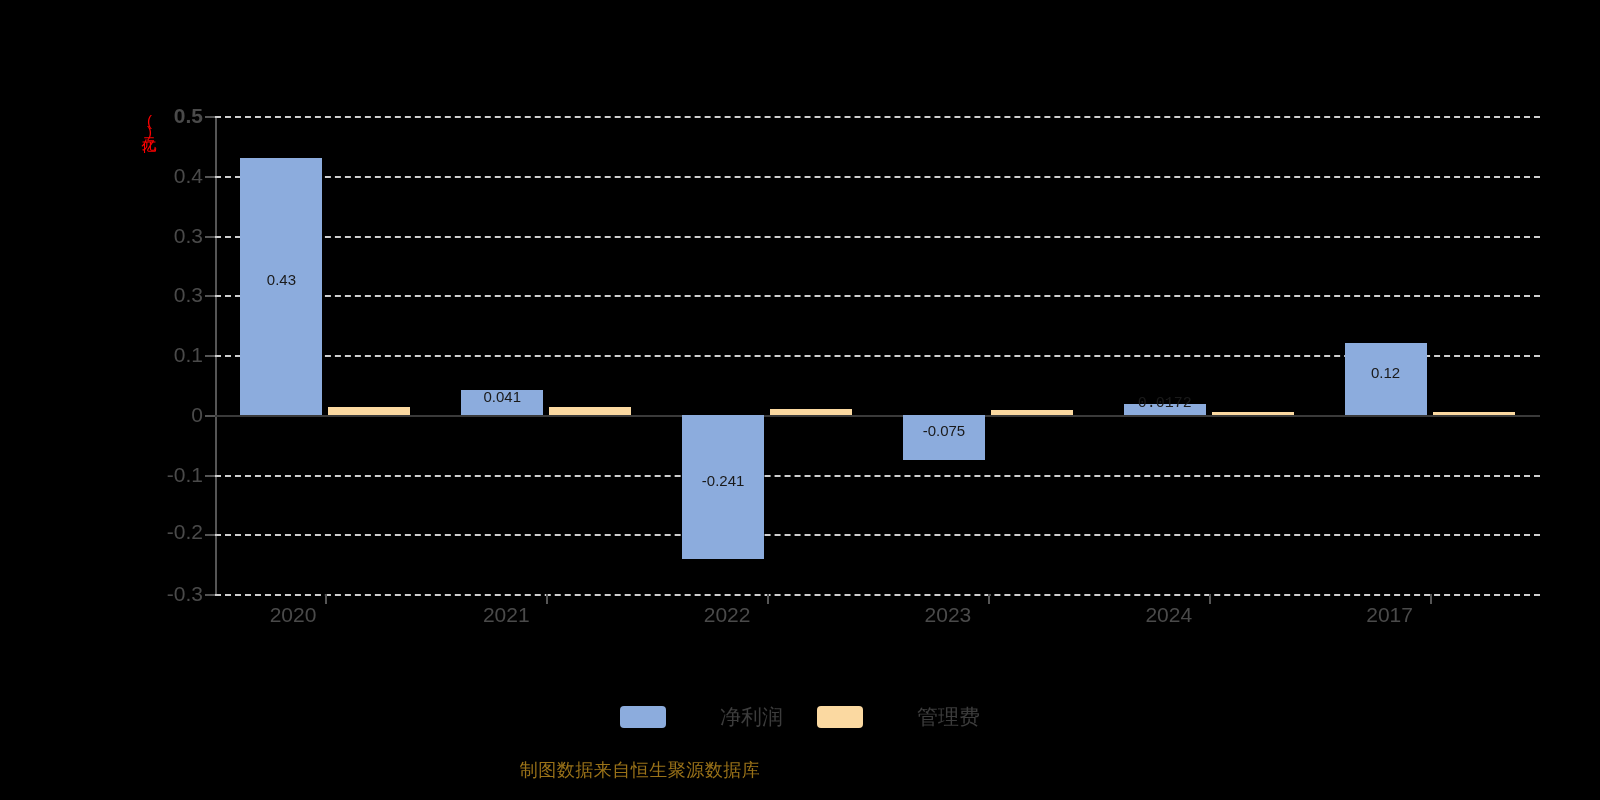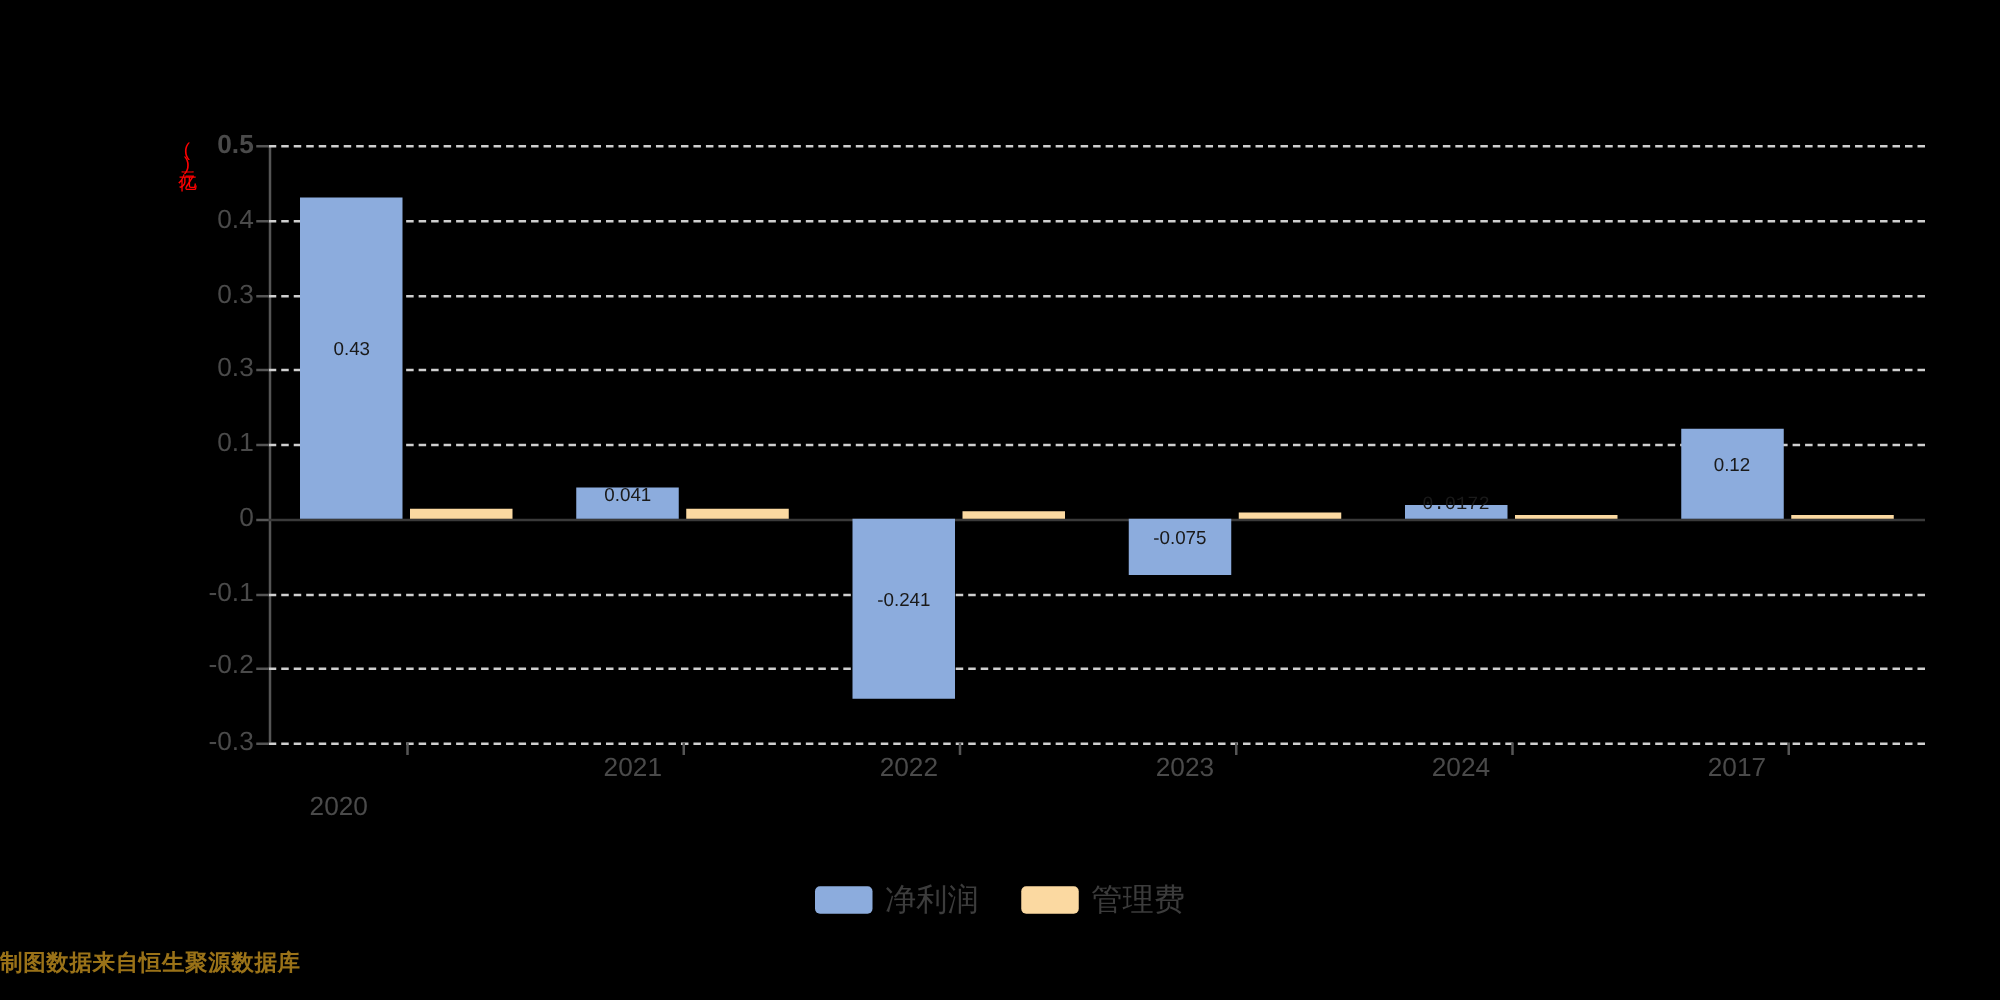--- a/index.html
+++ b/index.html
@@ -134,32 +134,33 @@
     display: flex;
     align-items: center;
     gap: 10px;
   }
   .legend-swatch {
     width: 46px;
     height: 22px;
     border-radius: 4px;
   }
   .legend-label {
-    font-size: 25px;
+    font-size: 21px;
     color: #3c3c3c;
+    margin-left: 44px;
   }
   
   #footer-note {
     position: absolute;
     left: 0;
     top: 758px;
     width: 1280px;
-    text-align: left;
+    text-align: center;
     font-size: 18px;
-    font-weight: bold;
+    font-weight: normal;
     color: #9a7218;
     letter-spacing: 0.5px;
   }
 </style>
 </head>
 <body>
 
 <div id="chart-root">
 
 
@@ -216,21 +217,21 @@
       <div class="y-label" style="top: 414.75px; left: 133px;">0</div>
       <div class="y-tick-mark" style="top: 474.5px;"></div>
       <div class="y-label" style="top: 474.5px; left: 133px;">-0.1</div>
       <div class="y-tick-mark" style="top: 534.25px;"></div>
       <div class="y-label" style="top: 532px; left: 133px;">-0.2</div>
       <div class="y-tick-mark" style="top: 594px;"></div>
       <div class="y-label" style="top: 594px; left: 133px;">-0.3</div>
     </div>
   <div id="x-ticks">
       <div class="x-tick-mark" style="left: 325.417px;"></div>
-      <div class="x-label" style="left: 271px; margin-top: 31px;">2020</div>
+      <div class="x-label" style="left: 293px;">2020</div>
       <div class="x-tick-mark" style="left: 546.25px;"></div>
       <div class="x-label" style="left: 506.25px;">2021</div>
       <div class="x-tick-mark" style="left: 767.083px;"></div>
       <div class="x-label" style="left: 727.083px;">2022</div>
       <div class="x-tick-mark" style="left: 987.917px;"></div>
       <div class="x-label" style="left: 947.917px;">2023</div>
       <div class="x-tick-mark" style="left: 1208.75px;"></div>
       <div class="x-label" style="left: 1168.75px;">2024</div>
       <div class="x-tick-mark" style="left: 1429.58px;"></div>
       <div class="x-label" style="left: 1389.58px;">2017</div>

